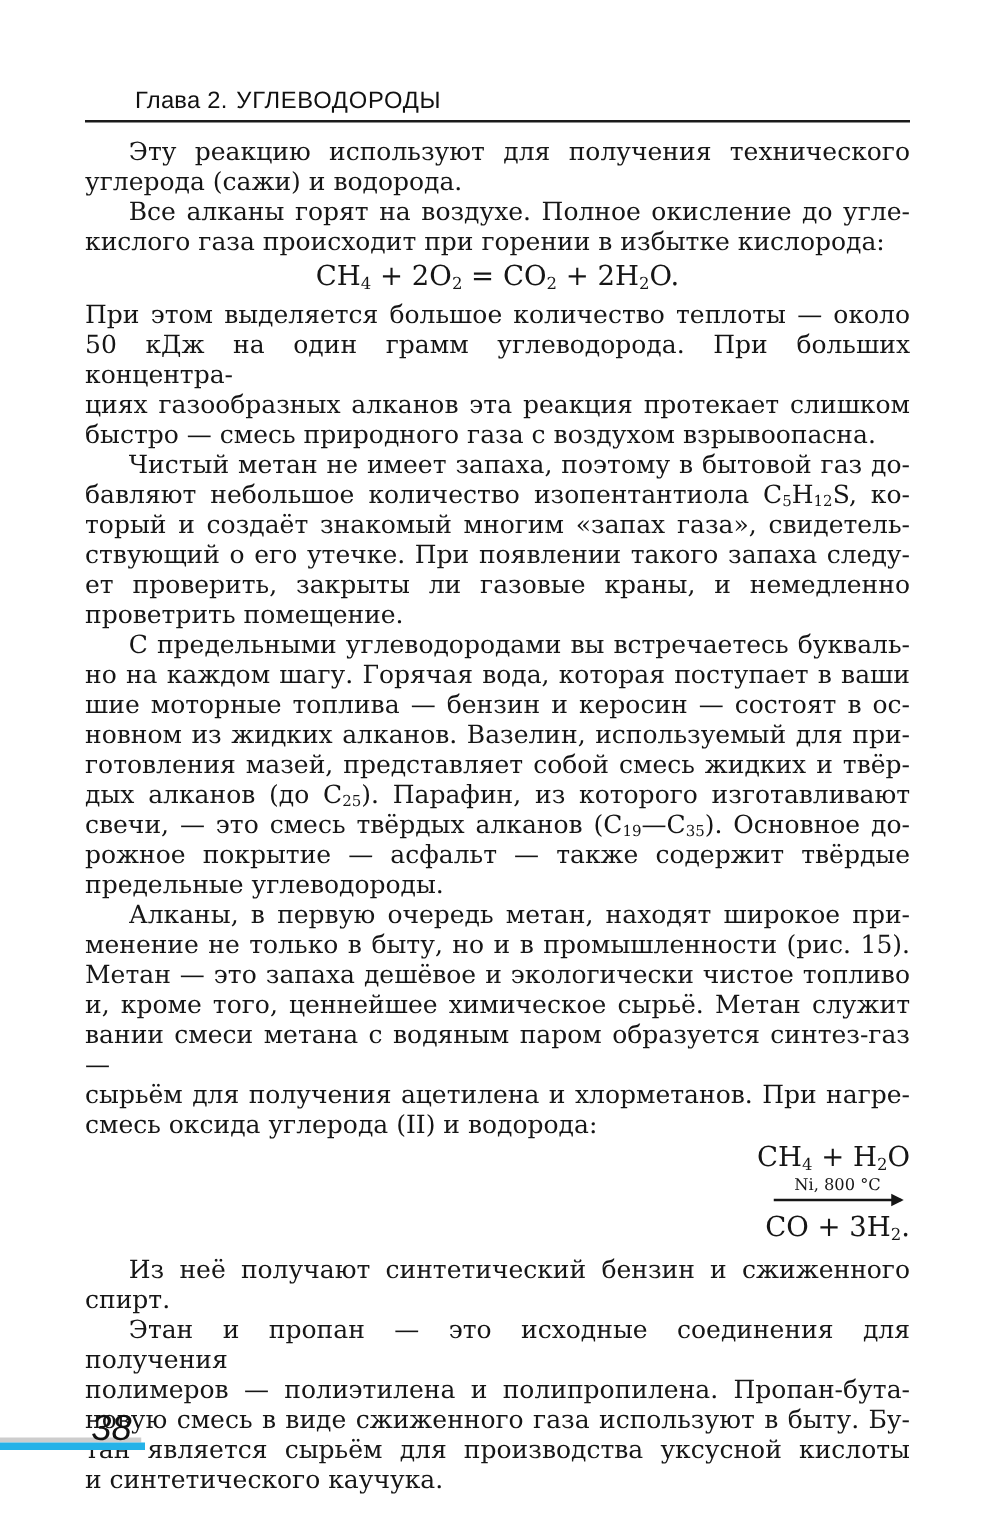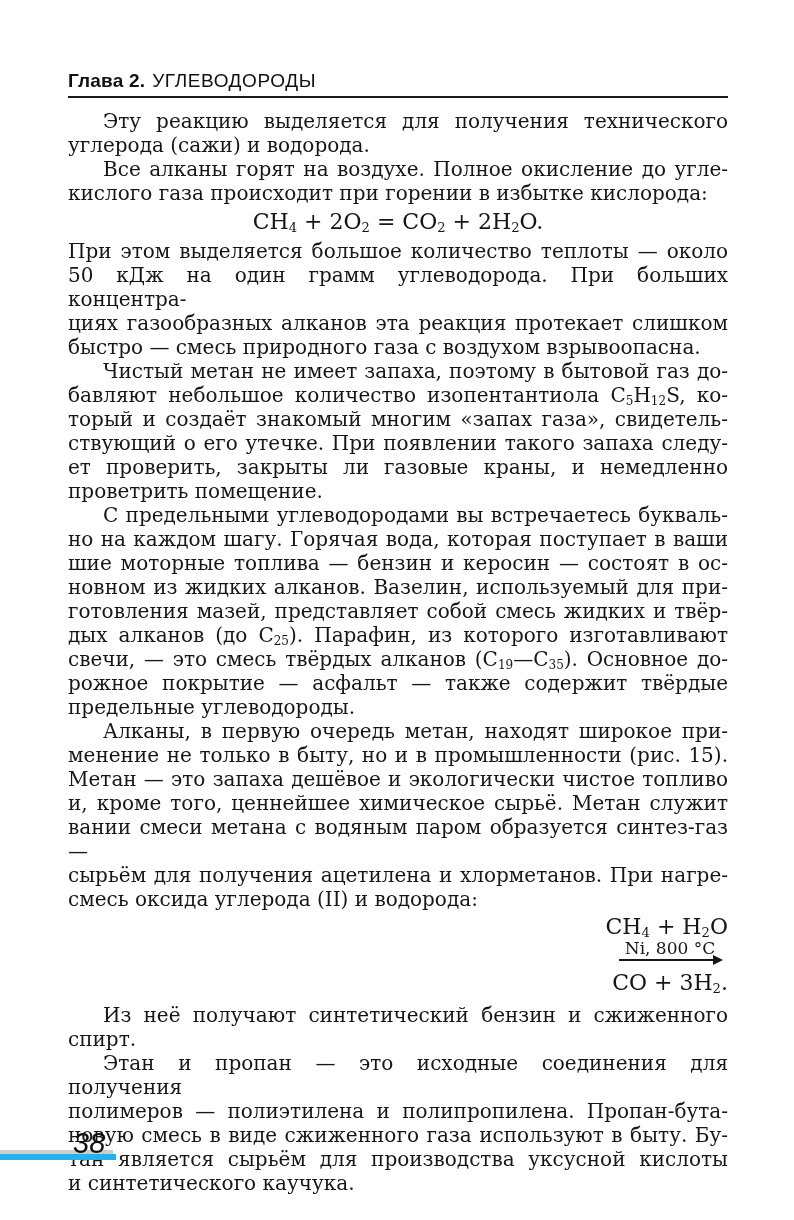--- a/index.html
+++ b/index.html
@@ -22,21 +22,21 @@
   .chapter-header {
     padding-top: 71px;
     padding-bottom: 6px;
     border-bottom: 2px solid #1b1b1b;
     font-family: "Liberation Sans", "DejaVu Sans", sans-serif;
     font-size: 19px;
     line-height: 19px;
     color: #111111;
     white-space: nowrap;
   }
-  .chapter-label { font-weight: 700; margin-right: 7px; letter-spacing: 0.2px; }
+  .chapter-label { font-weight: 400; margin-right: 7px; letter-spacing: 0.2px; margin-left: 40px; }
   .chapter-title { font-weight: 400; letter-spacing: 0.6px; }
   
   .body-text { margin-top: 11px; font-size: 20px; line-height: 24px; }
   .para { margin: 0; }
   .line { text-align: justify; text-align-last: justify; }
   .line.last { text-align-last: left; }
   .line.first { text-indent: 35px; }
   sub {
     font-size: 0.6em;
     line-height: 0;
@@ -61,21 +61,21 @@
   }
   .rxn-part { font-size: 22px; line-height: 26px; }
   .rxn-arrow {
     display: flex;
     flex-direction: column;
     align-items: center;
     margin: 0 7px;
     padding-bottom: 9px;
   }
   .rxn-label {
-    font-size: 17px;
+    font-size: 13px;
     line-height: 17px;
     margin-bottom: 2px;
     white-space: nowrap;
   }
   .rxn-line {
     width: 102px;
     height: 2px;
     background: #161616;
     position: relative;
   }
@@ -115,21 +115,21 @@
 </head>
 <body>
 
 <div class="page">
   <div class="content-col">
     <header class="chapter-header">
       <span class="chapter-label">Глава 2.</span><span class="chapter-title">УГЛЕВОДОРОДЫ</span>
     </header>
     <main class="body-text" id="body-root">
         <div class="para">
-          <div class="line first">Эту реакцию выделяется для получения технического</div>
+          <div class="line first">Эту реакцию используют для получения технического</div>
           <div class="line last">углерода (сажи) и водорода.</div>
         </div>
         <div class="para">
           <div class="line first">Все алканы горят на воздухе. Полное окисление до угле-</div>
           <div class="line last">кислого газа происходит при горении в избытке кислорода:</div>
         </div>
         <div class="formula-inline">CH<sub>4</sub> + 2O<sub>2</sub> = CO<sub>2</sub> + 2H<sub>2</sub>O.</div>
         <div class="para">
           <div class="line">При этом выделяется большое количество теплоты — около</div>
           <div class="line">50 кДж на один грамм углеводорода. При больших концентра-</div>

